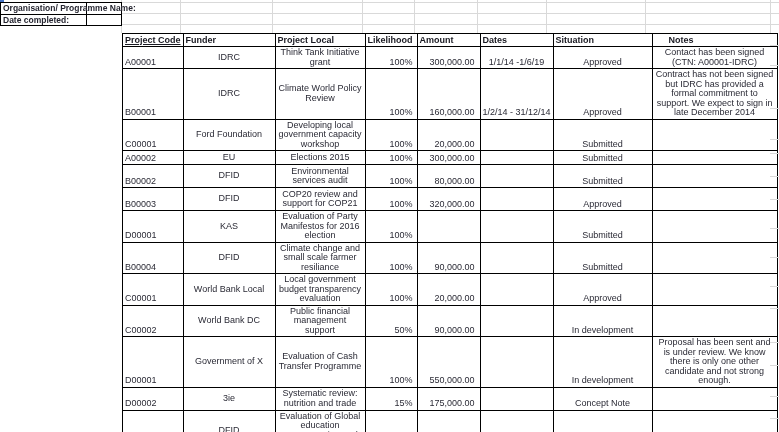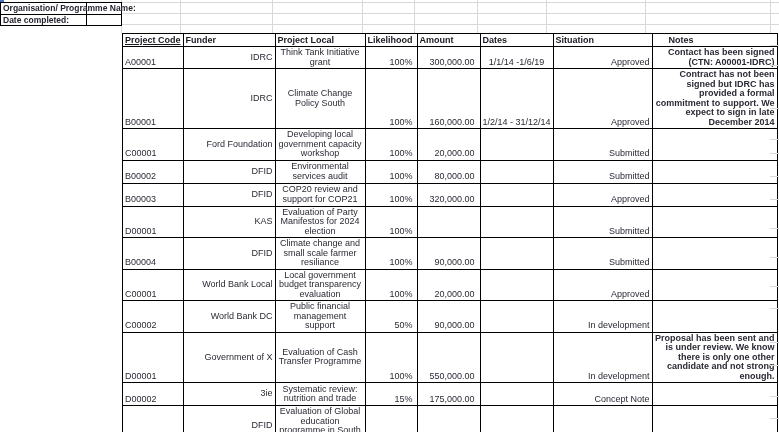--- a/index.html
+++ b/index.html
@@ -26,27 +26,27 @@
   .tl-cell.input { flex:1; }
 
   
   table.grid { position:absolute; left:122px; top:33px; border-collapse:collapse;
     table-layout:fixed; background:#fff; }
   table.grid th, table.grid td { border:1px solid #000; font-size:9px; color:#2a2a35;
     line-height:9.5px; padding:1px 2px; overflow:hidden; word-wrap:break-word; }
   table.grid th { font-weight:bold; color:#1a1a22; text-align:left; vertical-align:bottom;
     white-space:nowrap; }
   .c-code   { text-align:left;   vertical-align:bottom; }
-  .c-funder { text-align:right; vertical-align:middle; }
+  .c-funder { text-align:center; vertical-align:middle; }
   .c-name   { text-align:center; vertical-align:middle; }
   .c-lik    { text-align:right;  vertical-align:bottom; padding-right:4px !important; }
   .c-amt    { text-align:right;  vertical-align:bottom; padding-right:5px !important; }
   .c-dates  { text-align:center;   vertical-align:bottom; white-space:nowrap; }
-  .c-sit    { text-align:right;   vertical-align:bottom;margin-top:44px; }
-  .c-notes  { text-align:right;   vertical-align:top;font-weight:bold; }
+  .c-sit    { text-align:center;   vertical-align:bottom;margin-top:44px; }
+  .c-notes  { text-align:center;   vertical-align:top; }
 </style>
 </head>
 <body>
 
 <div class="sheet">
   <div class="corner-mark"></div>
   <div id="topgrid">
       <div class="vline" style="left: 121px;"></div>
       <div class="vline" style="left: 180px;"></div>
       <div class="vline" style="left: 272px;"></div>
@@ -92,37 +92,47 @@
           <td class="c-name">Think Tank Initiative grant</td>
           <td class="c-lik">100%</td>
           <td class="c-amt">300,000.00</td>
           <td class="c-dates">1/1/14 -1/6/19</td>
           <td class="c-sit">Approved</td>
           <td class="c-notes">Contact has been signed (CTN: A00001-IDRC)</td>
         </tr>
         <tr style="height: 43px;">
           <td class="c-code">B00001</td>
           <td class="c-funder">IDRC</td>
-          <td class="c-name">Climate Change Policy South</td>
+          <td class="c-name">Climate World Policy Review</td>
           <td class="c-lik">100%</td>
           <td class="c-amt">160,000.00</td>
           <td class="c-dates">1/2/14 - 31/12/14</td>
           <td class="c-sit">Approved</td>
           <td class="c-notes">Contract has not been signed but IDRC has provided a formal commitment to support. We expect to sign in late December 2014</td>
         </tr>
         <tr style="height: 31px;">
           <td class="c-code">C00001</td>
           <td class="c-funder">Ford Foundation</td>
           <td class="c-name">Developing local government capacity workshop</td>
           <td class="c-lik">100%</td>
           <td class="c-amt">20,000.00</td>
           <td class="c-dates"></td>
           <td class="c-sit">Submitted</td>
           <td class="c-notes"></td>
         </tr>
+        <tr style="height: 14px;">
+          <td class="c-code">A00002</td>
+          <td class="c-funder">EU</td>
+          <td class="c-name">Elections 2015</td>
+          <td class="c-lik">100%</td>
+          <td class="c-amt">300,000.00</td>
+          <td class="c-dates"></td>
+          <td class="c-sit">Submitted</td>
+          <td class="c-notes"></td>
+        </tr>
         <tr style="height: 23px;">
           <td class="c-code">B00002</td>
           <td class="c-funder">DFID</td>
           <td class="c-name">Environmental services audit</td>
           <td class="c-lik">100%</td>
           <td class="c-amt">80,000.00</td>
           <td class="c-dates"></td>
           <td class="c-sit">Submitted</td>
           <td class="c-notes"></td>
         </tr>
@@ -132,21 +142,21 @@
           <td class="c-name">COP20 review and support for COP21</td>
           <td class="c-lik">100%</td>
           <td class="c-amt">320,000.00</td>
           <td class="c-dates"></td>
           <td class="c-sit">Approved</td>
           <td class="c-notes"></td>
         </tr>
         <tr style="height: 29px;">
           <td class="c-code">D00001</td>
           <td class="c-funder">KAS</td>
-          <td class="c-name">Evaluation of Party Manifestos for 2024 election</td>
+          <td class="c-name">Evaluation of Party Manifestos for 2016 election</td>
           <td class="c-lik">100%</td>
           <td class="c-amt"></td>
           <td class="c-dates"></td>
           <td class="c-sit">Submitted</td>
           <td class="c-notes"></td>
         </tr>
         <tr style="height: 29px;">
           <td class="c-code">B00004</td>
           <td class="c-funder">DFID</td>
           <td class="c-name">Climate change and small scale farmer resiliance</td>

